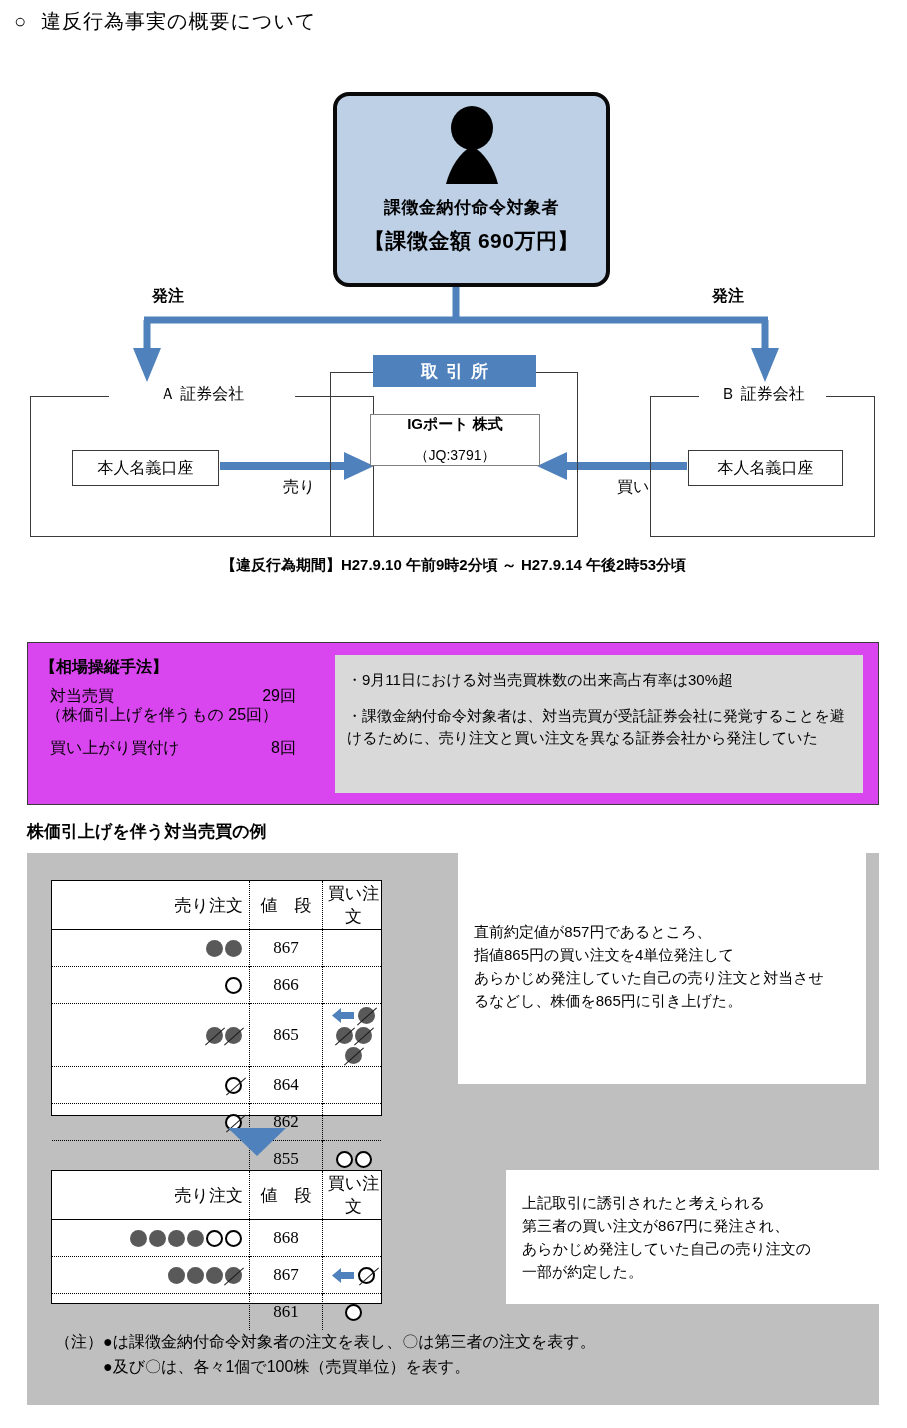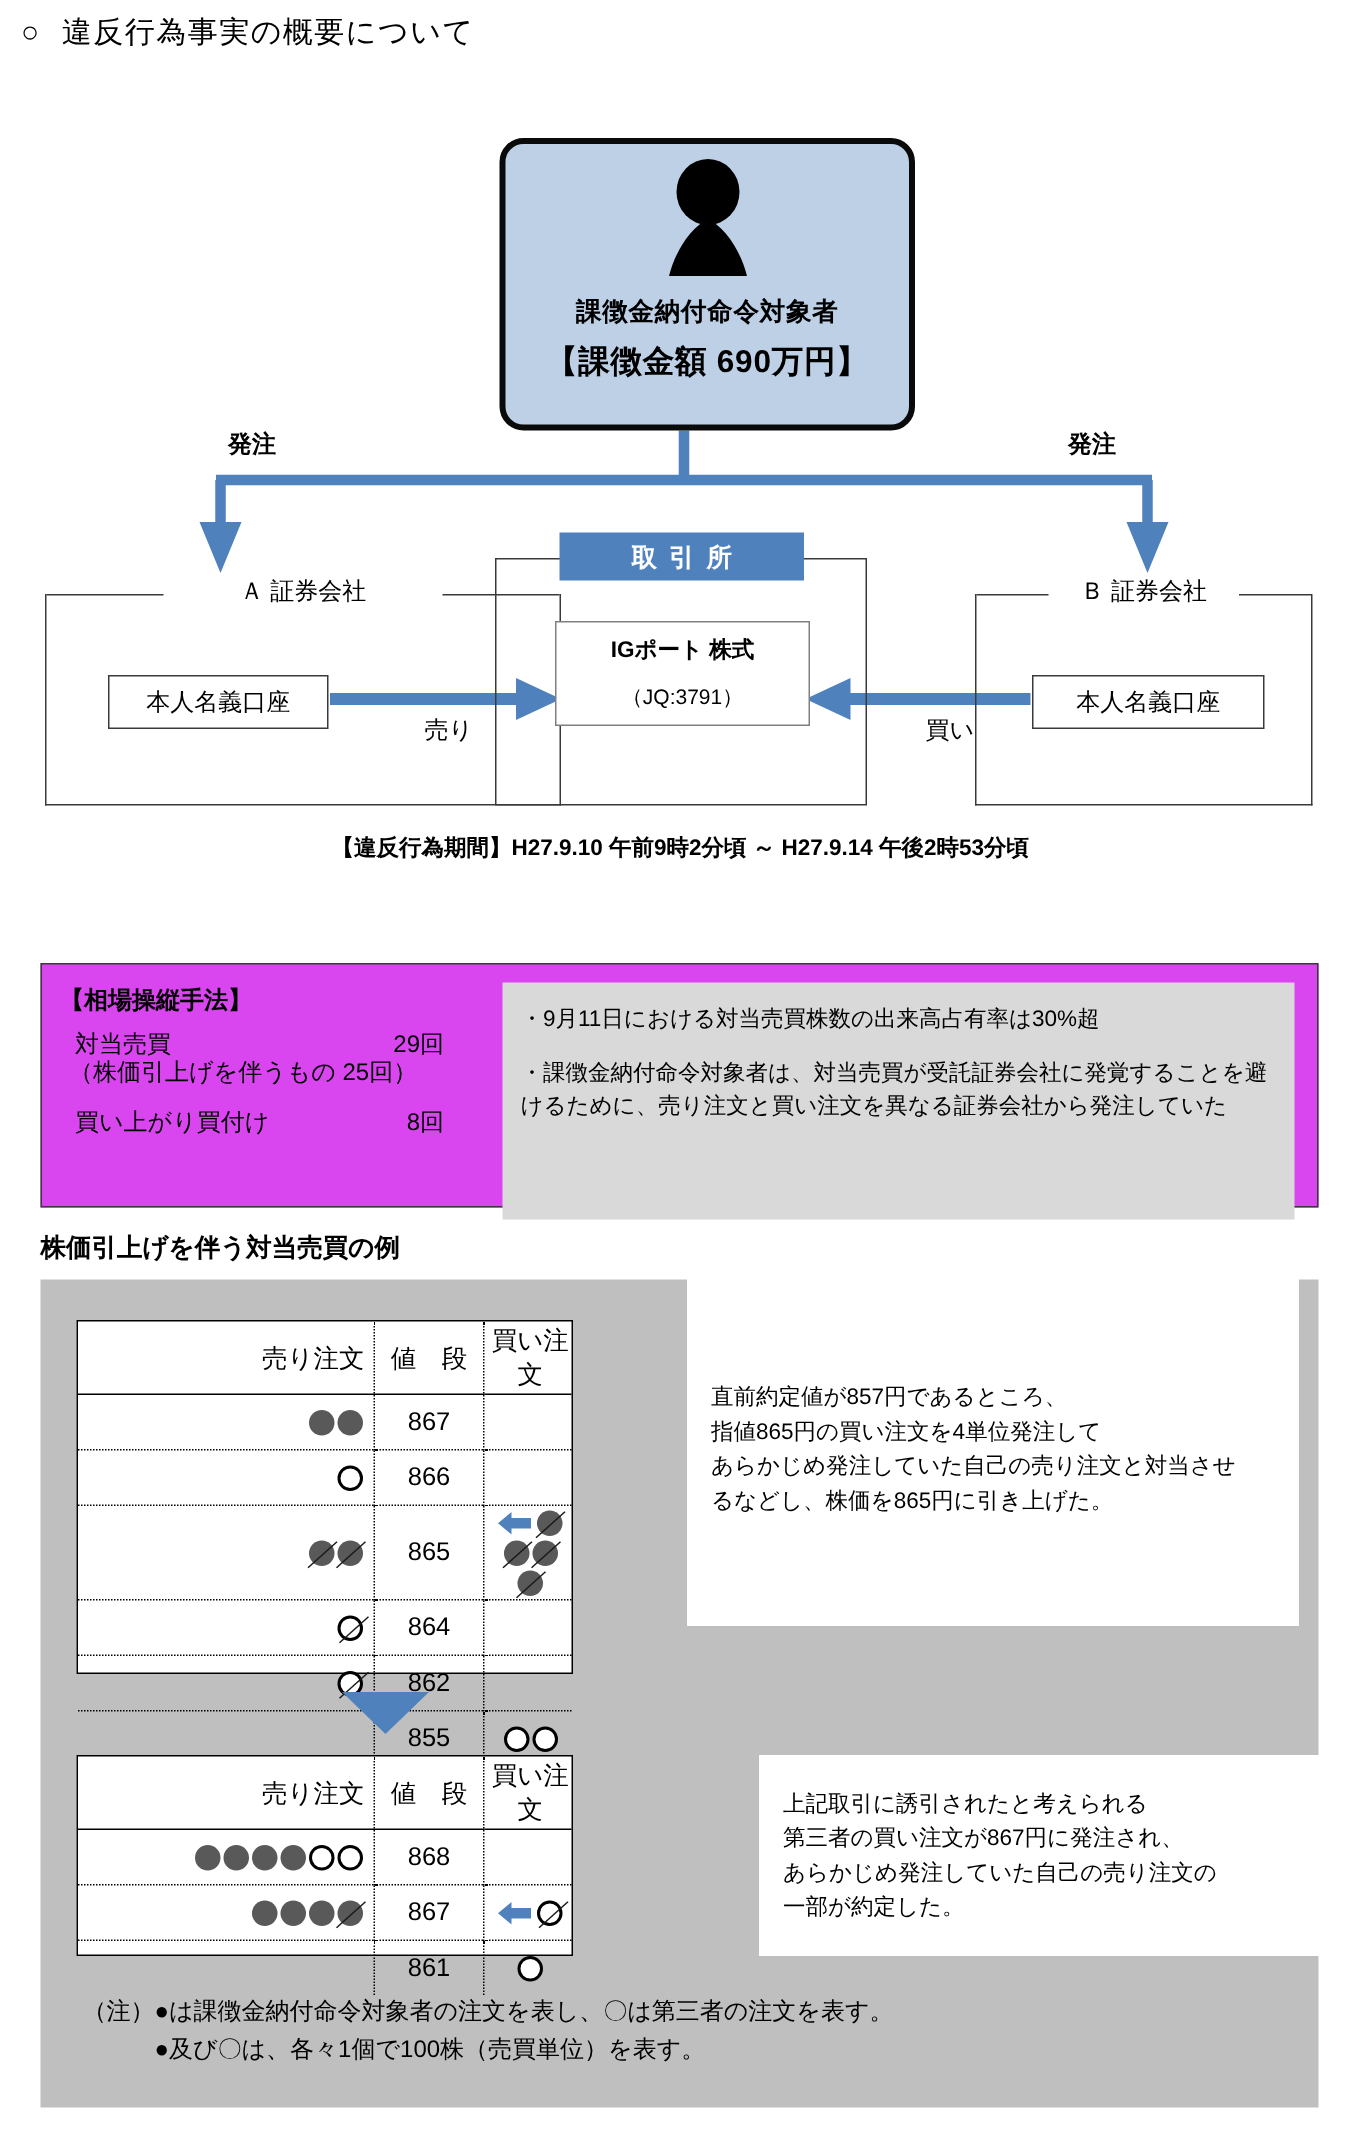--- a/index.html
+++ b/index.html
@@ -65,21 +65,21 @@
     left:330px;top:372px;width:248px;height:165px;
     border:1.5px solid #3a3a3a;box-sizing:border-box;
   }
   #exchange-header{
     left:373px;top:355px;width:163px;height:32px;background:#4f81bd;
     display:flex;align-items:center;justify-content:center;
     color:#ffffff;font-size:17px;font-weight:bold;letter-spacing:8px;
     text-indent:8px;
   }
   #stock-box{
-    left:370px;top:414px;width:170px;height:70px;border:1.5px solid #808080;
+    left:370px;top:414px;width:170px;height:52px;border:1.5px solid #808080;
     background:#ffffff;box-sizing:border-box;
     display:flex;flex-direction:column;align-items:center;justify-content:center;
   }
   #stock-name{font-size:15px;font-weight:bold;}
   #stock-code{font-size:14px;margin-top:13px;}
 
   
   #sell-label{left:283px;top:477px;font-size:16px;}
   #buy-label{left:617px;top:477px;font-size:16px;}
 
@@ -94,21 +94,21 @@
     border:1.5px solid #3a3a3a;background:#d946ef;box-sizing:border-box;
   }
   #method-left{position:absolute;left:12px;top:14px;width:290px;font-size:16px;}
   #method-left .mtitle{font-weight:bold;margin-bottom:8px;}
   .mrow{display:flex;justify-content:space-between;padding-left:10px;}
   .mrow .mname{white-space:nowrap;}
   .mrow .mcount{white-space:nowrap;padding-right:34px;}
   #method-sub{padding-left:6px;margin-top:-2px;}
   #method-spacer{height:12px;}
   #method-right{
-    position:absolute;left:307px;top:12px;width:528px;height:158px;
+    position:absolute;left:307px;top:12px;width:528px;height:138px;
     background:#d9d9d9;font-size:15px;box-sizing:border-box;padding:14px 12px 0 12px;
   }
   #method-right .bullet-item{margin-bottom:14px;line-height:1.45;}
 
   
   #example-title{left:27px;top:820px;font-size:17px;font-weight:bold;}
   #example-panel{
     left:27px;top:853px;width:852px;height:552px;background:#bfbfbf;
   }
 
@@ -118,21 +118,21 @@
   }
   .book-table table{border-collapse:collapse;width:100%;table-layout:fixed;}
   .book-table th{
     font-size:17px;font-weight:normal;height:33px;
     border-bottom:1.5px solid #000000;
   }
   .book-table td{height:34px;font-size:17px;}
   .book-table tbody tr{border-bottom:1px dotted #000000;}
   .book-table tbody tr:last-child{border-bottom:none;}
   .col-sell{width:190px;border-right:1px dotted #000000;text-align:right;padding-right:6px;}
-  .col-price{width:70px;border-right:1px dotted #000000;text-align:center;}
+  .col-price{width:70px;border-right:1px dotted #000000;text-align:center;font-family:Liberation Serif, serif;}
   .col-buy{text-align:center;padding-left:4px;}
 
   #table-1{left:51px;top:880px;width:331px;height:236px;}
   #table-2{left:51px;top:1170px;width:331px;height:134px;}
 
   
   .mk{display:inline-block;width:17px;height:17px;border-radius:50%;
       vertical-align:middle;margin:0 1px;position:relative;box-sizing:border-box;}
   .mk.filled{background:#595959;}
   .mk.hollow{background:#ffffff;border:2px solid #000000;}

